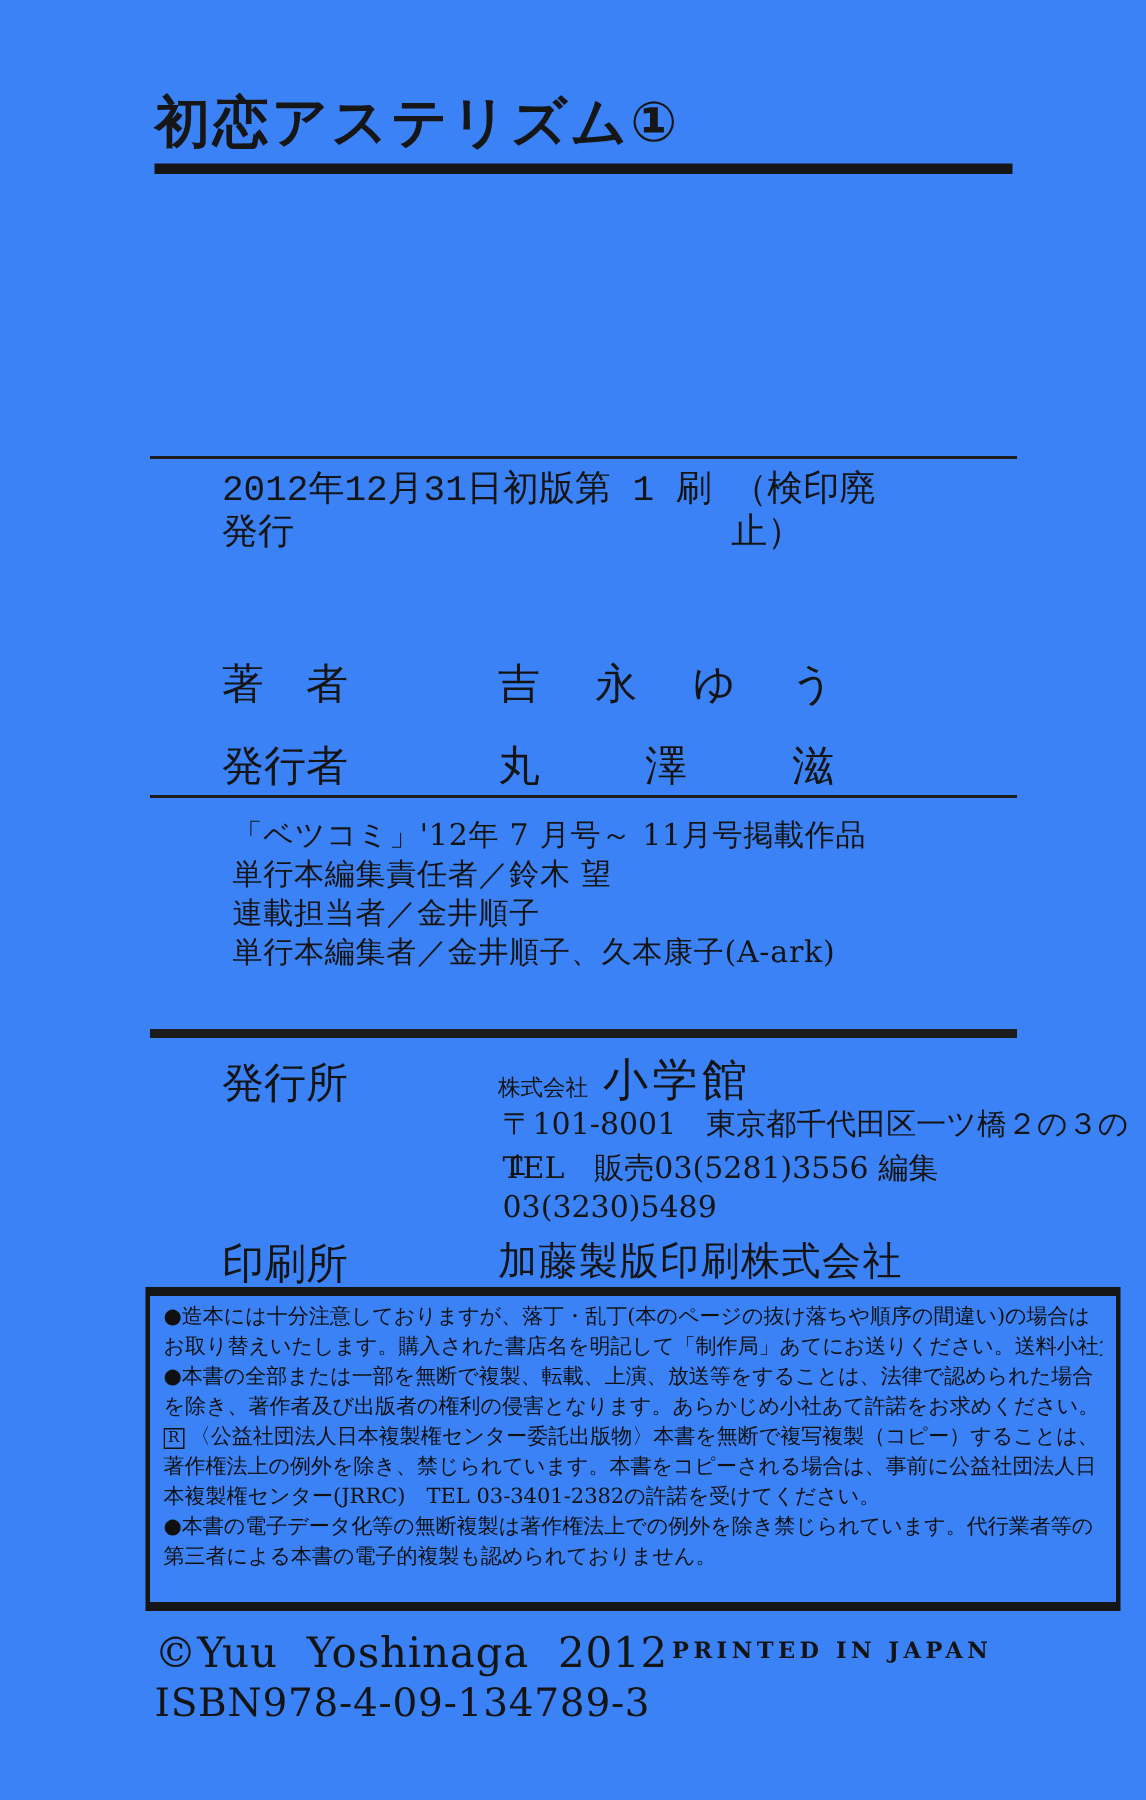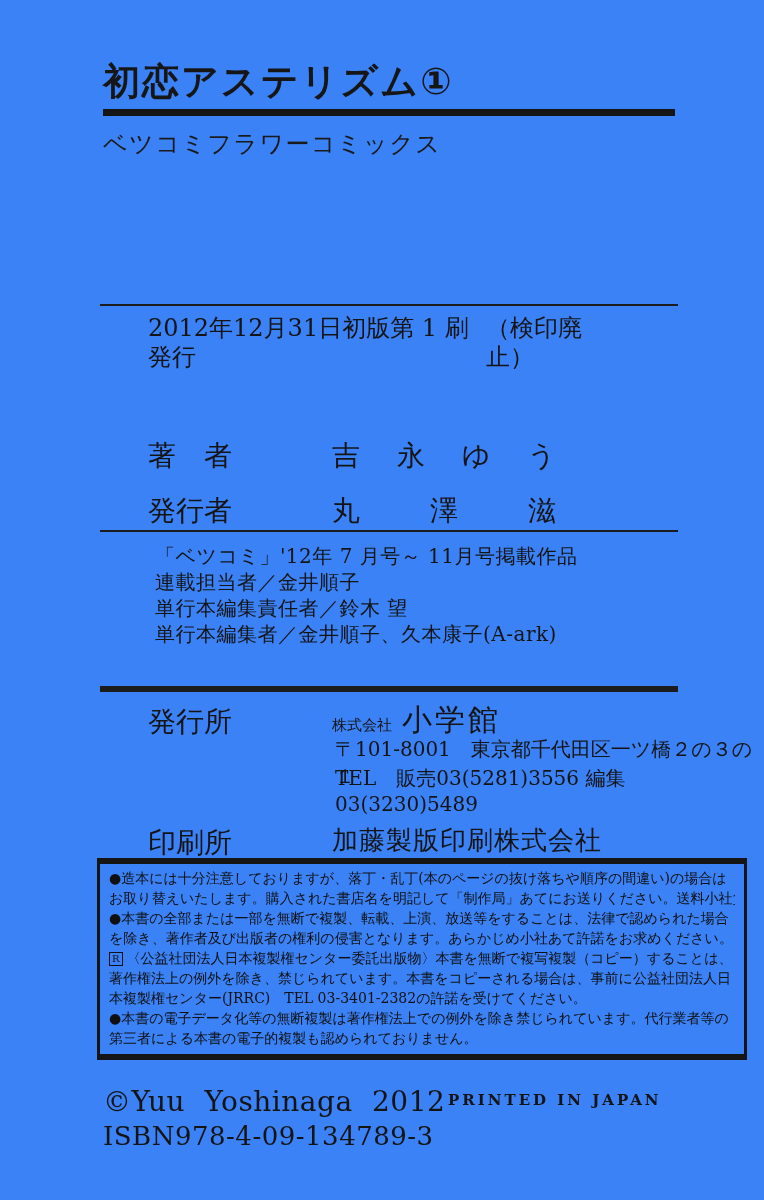--- a/index.html
+++ b/index.html
@@ -27,21 +27,21 @@
     font-size:24px; letter-spacing:1.5px; color:#1a1a1a;
   }
 
   
   .rule { background:#1c1c1c; }
   .rule-thin-1 { left:100px; top:304px; width:578px; height:2px; }
   .rule-thin-2 { left:100px; top:530px; width:578px; height:2px; }
   .rule-thick-1 { left:100px; top:686px; width:578px; height:6px; }
 
   
-  .edition-row { left:148px; top:314px; width:470px; display:flex; justify-content:space-between; font-size:24px; line-height:1.2; }
+  .edition-row { left:148px; top:314px; width:470px; display:flex; justify-content:space-between; font-size:24px; line-height:1.2;font-family:Liberation Mono, monospace; }
 
   
   .credits { left:148px; top:437px; width:410px; font-size:28px; }
   .credit-row { display:flex; margin-bottom:17px; }
   .credit-label { width:96px; }
   .credit-value { margin-left:88px; width:224px; text-align:justify; text-align-last:justify; }
 
   
   .serialization { left:155px; top:543px; font-size:20px; line-height:26px; letter-spacing:0.5px; }
 
@@ -54,21 +54,21 @@
   .pub-tel { left:335px; top:765px; font-size:20px; }
 
   
   .printer-label { left:148px; top:824px; font-size:28px; }
   .printer-name { left:332px; top:823px; font-size:26px; letter-spacing:1px; }
 
   
   .notice-box {
     left:97px; top:858px; width:650px;
     border:3px solid #151515; border-top-width:6px; border-bottom-width:6px;
-    padding:4px 9px 6px 9px;
+    padding:4px 9px 20px 9px;
     font-size:14px; line-height:20px; color:#101010;
   }
   .notice-line { white-space:nowrap; overflow:hidden; }
   .notice-line.split { display:flex; justify-content:space-between; }
   .rbox {
     display:inline-block; border:1px solid #101010; font-size:10px; line-height:12px;
     padding:0 2px; margin-right:4px; vertical-align:1px;
     font-family:"DejaVu Serif","Liberation Serif",serif;
   }
 
@@ -78,21 +78,20 @@
   .isbn { left:103px; top:1121px; font-size:26px; letter-spacing:0.5px; }
 </style>
 </head>
 <body>
 
 <div class="page">
 
   <div class="abs title-block">
     <div class="book-title">初恋アステリズム①</div>
   </div>
-  <div class="abs series-label">ベツコミフラワーコミックス</div>
 
   <div class="abs rule rule-thin-1"></div>
 
   <div class="abs edition-row">
     <span>2012年12月31日初版第 1 刷発行</span>
     <span>（検印廃止）</span>
   </div>
 
   <div class="abs credits">
     <div class="credit-row">
@@ -102,22 +101,22 @@
     <div class="credit-row">
       <span class="credit-label">発行者</span>
       <span class="credit-value">丸澤滋</span>
     </div>
   </div>
 
   <div class="abs rule rule-thin-2"></div>
 
   <div class="abs serialization">
     <div>「ベツコミ」'12年 7 月号～ 11月号掲載作品</div>
+    <div>単行本編集責任者／鈴木 望</div>
     <div>連載担当者／金井順子</div>
-    <div>単行本編集責任者／鈴木 望</div>
     <div>単行本編集者／金井順子、久本康子(A-ark)</div>
   </div>
 
   <div class="abs rule rule-thick-1"></div>
 
   <div class="abs pub-label">発行所</div>
   <div class="abs pub-company">
     <span class="pub-prefix">株式会社</span>
     <span class="pub-name">小学館</span>
   </div>

